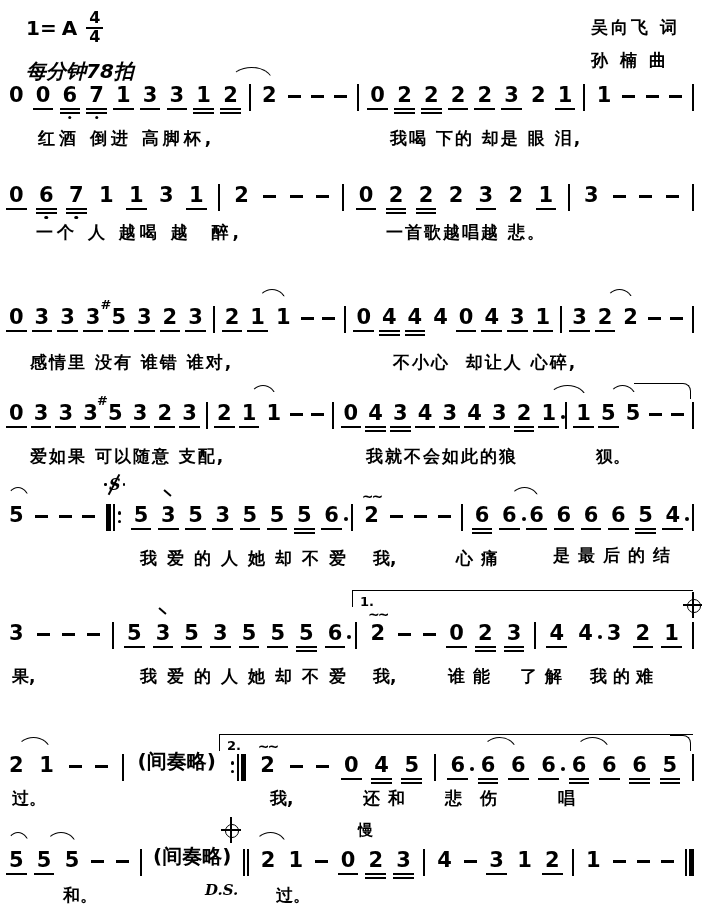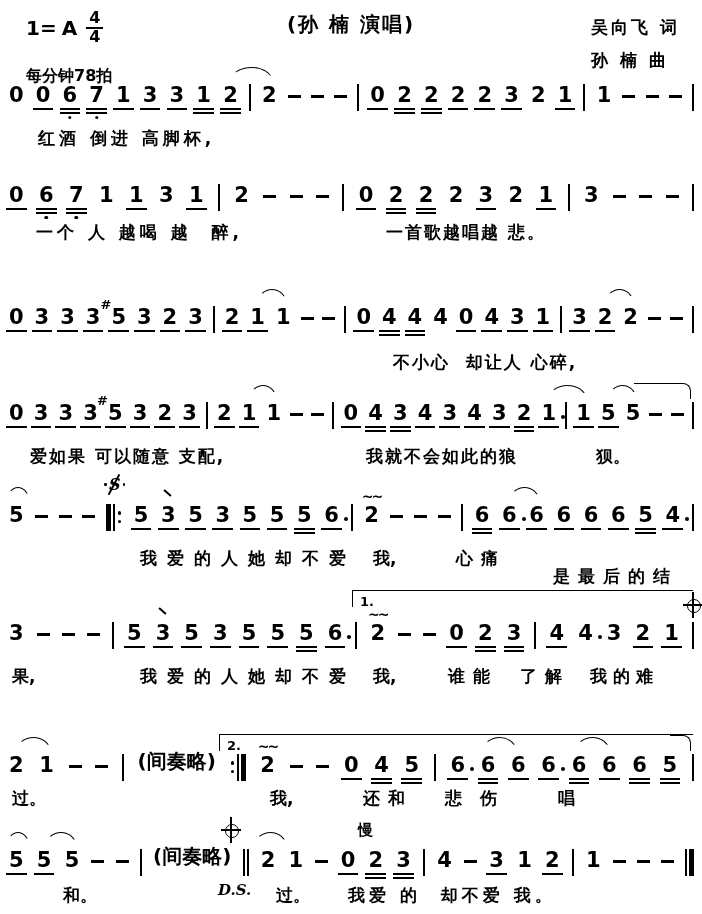--- a/index.html
+++ b/index.html
@@ -4,21 +4,21 @@
 <style>
   html,body{margin:0;padding:0;background:#e8e8e8;}
   #page{position:relative;width:702px;height:914px;background:#ffffff;color:#000;
         font-family:"DejaVu Sans",sans-serif;overflow:hidden;}
   
   .key-block{position:absolute;left:26px;top:10px;}
   .key-line{font-weight:bold;font-size:20px;display:flex;align-items:center;gap:5px;}
   .frac{display:inline-block;vertical-align:middle;margin-left:4px;}
   .frac i{display:block;font-style:normal;font-weight:bold;font-size:16px;line-height:1.05;text-align:center;padding:0 3px;}
   .frac i:first-child{border-bottom:2px solid #000;}
-  .tempo{font-weight:bold;font-size:16px;margin-top:20px;}
+  .tempo{font-weight:bold;font-size:20px;margin-top:12px;font-style:italic;}
   .title-block{position:absolute;left:0;right:0;top:6px;text-align:center;}
   .title{font-weight:bold;font-size:33px;letter-spacing:3px;}
   .subtitle{font-weight:bold;font-size:20px;margin-top:5px;letter-spacing:2px;}
   .credits{position:absolute;right:22px;top:16px;font-weight:bold;font-size:17px;text-align:left;}
   .credits div{margin-bottom:10px;letter-spacing:3px;}
   
   .sys{position:absolute;left:8px;right:8px;}
   .notes{position:relative;display:flex;justify-content:space-between;align-items:flex-end;height:36px;}
   .tk{position:relative;flex:0 0 auto;}
   .n{font-weight:bold;font-size:21px;line-height:1;min-width:12px;text-align:center;padding:0 1px 8px;}
@@ -68,21 +68,20 @@
         <span>1=</span>
         <span>A</span>
         <span class="frac">
           <i>4</i>
           <i>4</i>
         </span>
       </div>
       <div class="tempo">每分钟78拍</div>
     </div>
     <div class="title-block">
-      <div class="subtitle">(孙 楠  演唱)</div>
     </div>
     <div class="credits">
       <div>吴向飞  词</div>
       <div>孙  楠  曲</div>
     </div>
   </div>
   <div id="score">
       <div class="sys" style="top: 78px;">
         <div class="notes">
           <div class="tk n"><span class="v">0</span></div>
@@ -110,20 +109,21 @@
           <div class="tk n"><span class="v">1</span><div class="l l1"></div></div>
           <div class="tk bar"></div>
           <div class="tk n"><span class="v">1</span></div>
           <div class="tk dash"></div>
           <div class="tk dash"></div>
           <div class="tk dash"></div>
           <div class="tk bar"></div>
           <div class="arc" style="left: 222.5px; width: 39px;"></div>
         </div>
         <span class="lyr" style="left: 30px; top: 50px; letter-spacing: 4px;">红酒 倒进 高脚杯,</span>
+        <span class="lyr" style="left: 382px; top: 50px; letter-spacing: 2px;">我喝 下的 却是 眼 泪,</span>
       </div>
       <div class="sys" style="top: 178px;">
         <div class="notes">
           <div class="tk n"><span class="v">0</span><div class="l l1"></div></div>
           <div class="tk n"><span class="v">6</span><div class="l l1"></div><div class="l l2"></div><div class="lowdot"></div></div>
           <div class="tk n"><span class="v">7</span><div class="l l1"></div><div class="l l2"></div><div class="lowdot"></div></div>
           <div class="tk n"><span class="v">1</span></div>
           <div class="tk n"><span class="v">1</span><div class="l l1"></div></div>
           <div class="tk n"><span class="v">3</span></div>
           <div class="tk n"><span class="v">1</span><div class="l l1"></div></div>
@@ -178,20 +178,21 @@
           <div class="tk bar"></div>
           <div class="tk n"><span class="v">3</span><div class="l l1"></div></div>
           <div class="tk n"><span class="v">2</span><div class="l l1"></div></div>
           <div class="tk n"><span class="v">2</span></div>
           <div class="tk dash"></div>
           <div class="tk dash"></div>
           <div class="tk bar"></div>
           <div class="arc" style="left: 249.5px; width: 26px;"></div>
           <div class="arc" style="left: 597.5px; width: 25px;"></div>
         </div>
+        <span class="lyr" style="left: 22px; top: 52px; letter-spacing: 2px;">感情里 没有 谁错 谁对,</span>
         <span class="lyr" style="left: 385px; top: 52px; letter-spacing: 2px;">不小心  却让人 心碎,</span>
       </div>
       <div class="sys" style="top: 396px;">
         <div class="notes">
           <div class="tk n"><span class="v">0</span><div class="l l1"></div></div>
           <div class="tk n"><span class="v">3</span><div class="l l1"></div></div>
           <div class="tk n"><span class="v">3</span><div class="l l1"></div></div>
           <div class="tk n"><span class="v">3</span><div class="l l1"></div></div>
           <div class="tk n"><span class="v">5</span><span class="sh">#</span><div class="l l1"></div></div>
           <div class="tk n"><span class="v">3</span><div class="l l1"></div></div>
@@ -271,21 +272,21 @@
         </div>
         <div class="segno" style="left: 106px; top: -24px;">
           <span class="sgS">S</span>
           <div class="sgL"></div>
           <div class="sgd1"></div>
           <div class="sgd2"></div>
         </div>
         <span class="lyr" style="left: 132px; top: 50px; letter-spacing: 10px;">我爱的人她却不爱</span>
         <span class="lyr" style="left: 365px; top: 50px;">我,</span>
         <span class="lyr" style="left: 448px; top: 50px; letter-spacing: 8px;">心痛</span>
-        <span class="lyr" style="left: 545px; top: 68px; letter-spacing: 8px;">是最后的结</span>
+        <span class="lyr" style="left: 545px; top: 48px; letter-spacing: 8px; font-family: Liberation Serif, serif;">是最后的结</span>
       </div>
       <div class="sys" style="top: 616px;">
         <div class="notes">
           <div class="tk n"><span class="v">3</span></div>
           <div class="tk dash"></div>
           <div class="tk dash"></div>
           <div class="tk dash"></div>
           <div class="tk bar"></div>
           <div class="tk n"><span class="v">5</span><div class="l l1"></div></div>
           <div class="tk n"><span class="v">3</span><div class="l l1"></div><div class="mk"></div></div>
@@ -403,20 +404,19 @@
           </div>
           <div class="arc" style="left: -1.5px; width: 20px;"></div>
           <div class="arc" style="left: 37.5px; width: 28px;"></div>
           <div class="arc" style="left: 246.5px; width: 29px;"></div>
         </div>
         <div class="coda" style="left: 223px; top: -26px;">
           <div class="cc"></div>
           <div class="cv"></div>
           <div class="ch"></div>
         </div>
-        <span class="ds" style="left: 223px; top: 38px; margin-left: 13px;">D.S.</span>
+        <span class="ds" style="left: 223px; top: 38px;">D.S.</span>
         <span class="slow" style="left: 357.5px; top: -22px;">慢</span>
         <span class="lyr" style="left: 55px; top: 42px;">和。</span>
         <span class="lyr" style="left: 268px; top: 42px;">过。</span>
-        <span class="lyr" style="left: 340px; top: 42px; letter-spacing: 4px;">我爱 的  却不爱 我。</span>
       </div>
     </div>
 </div>
 
 </body></html>

